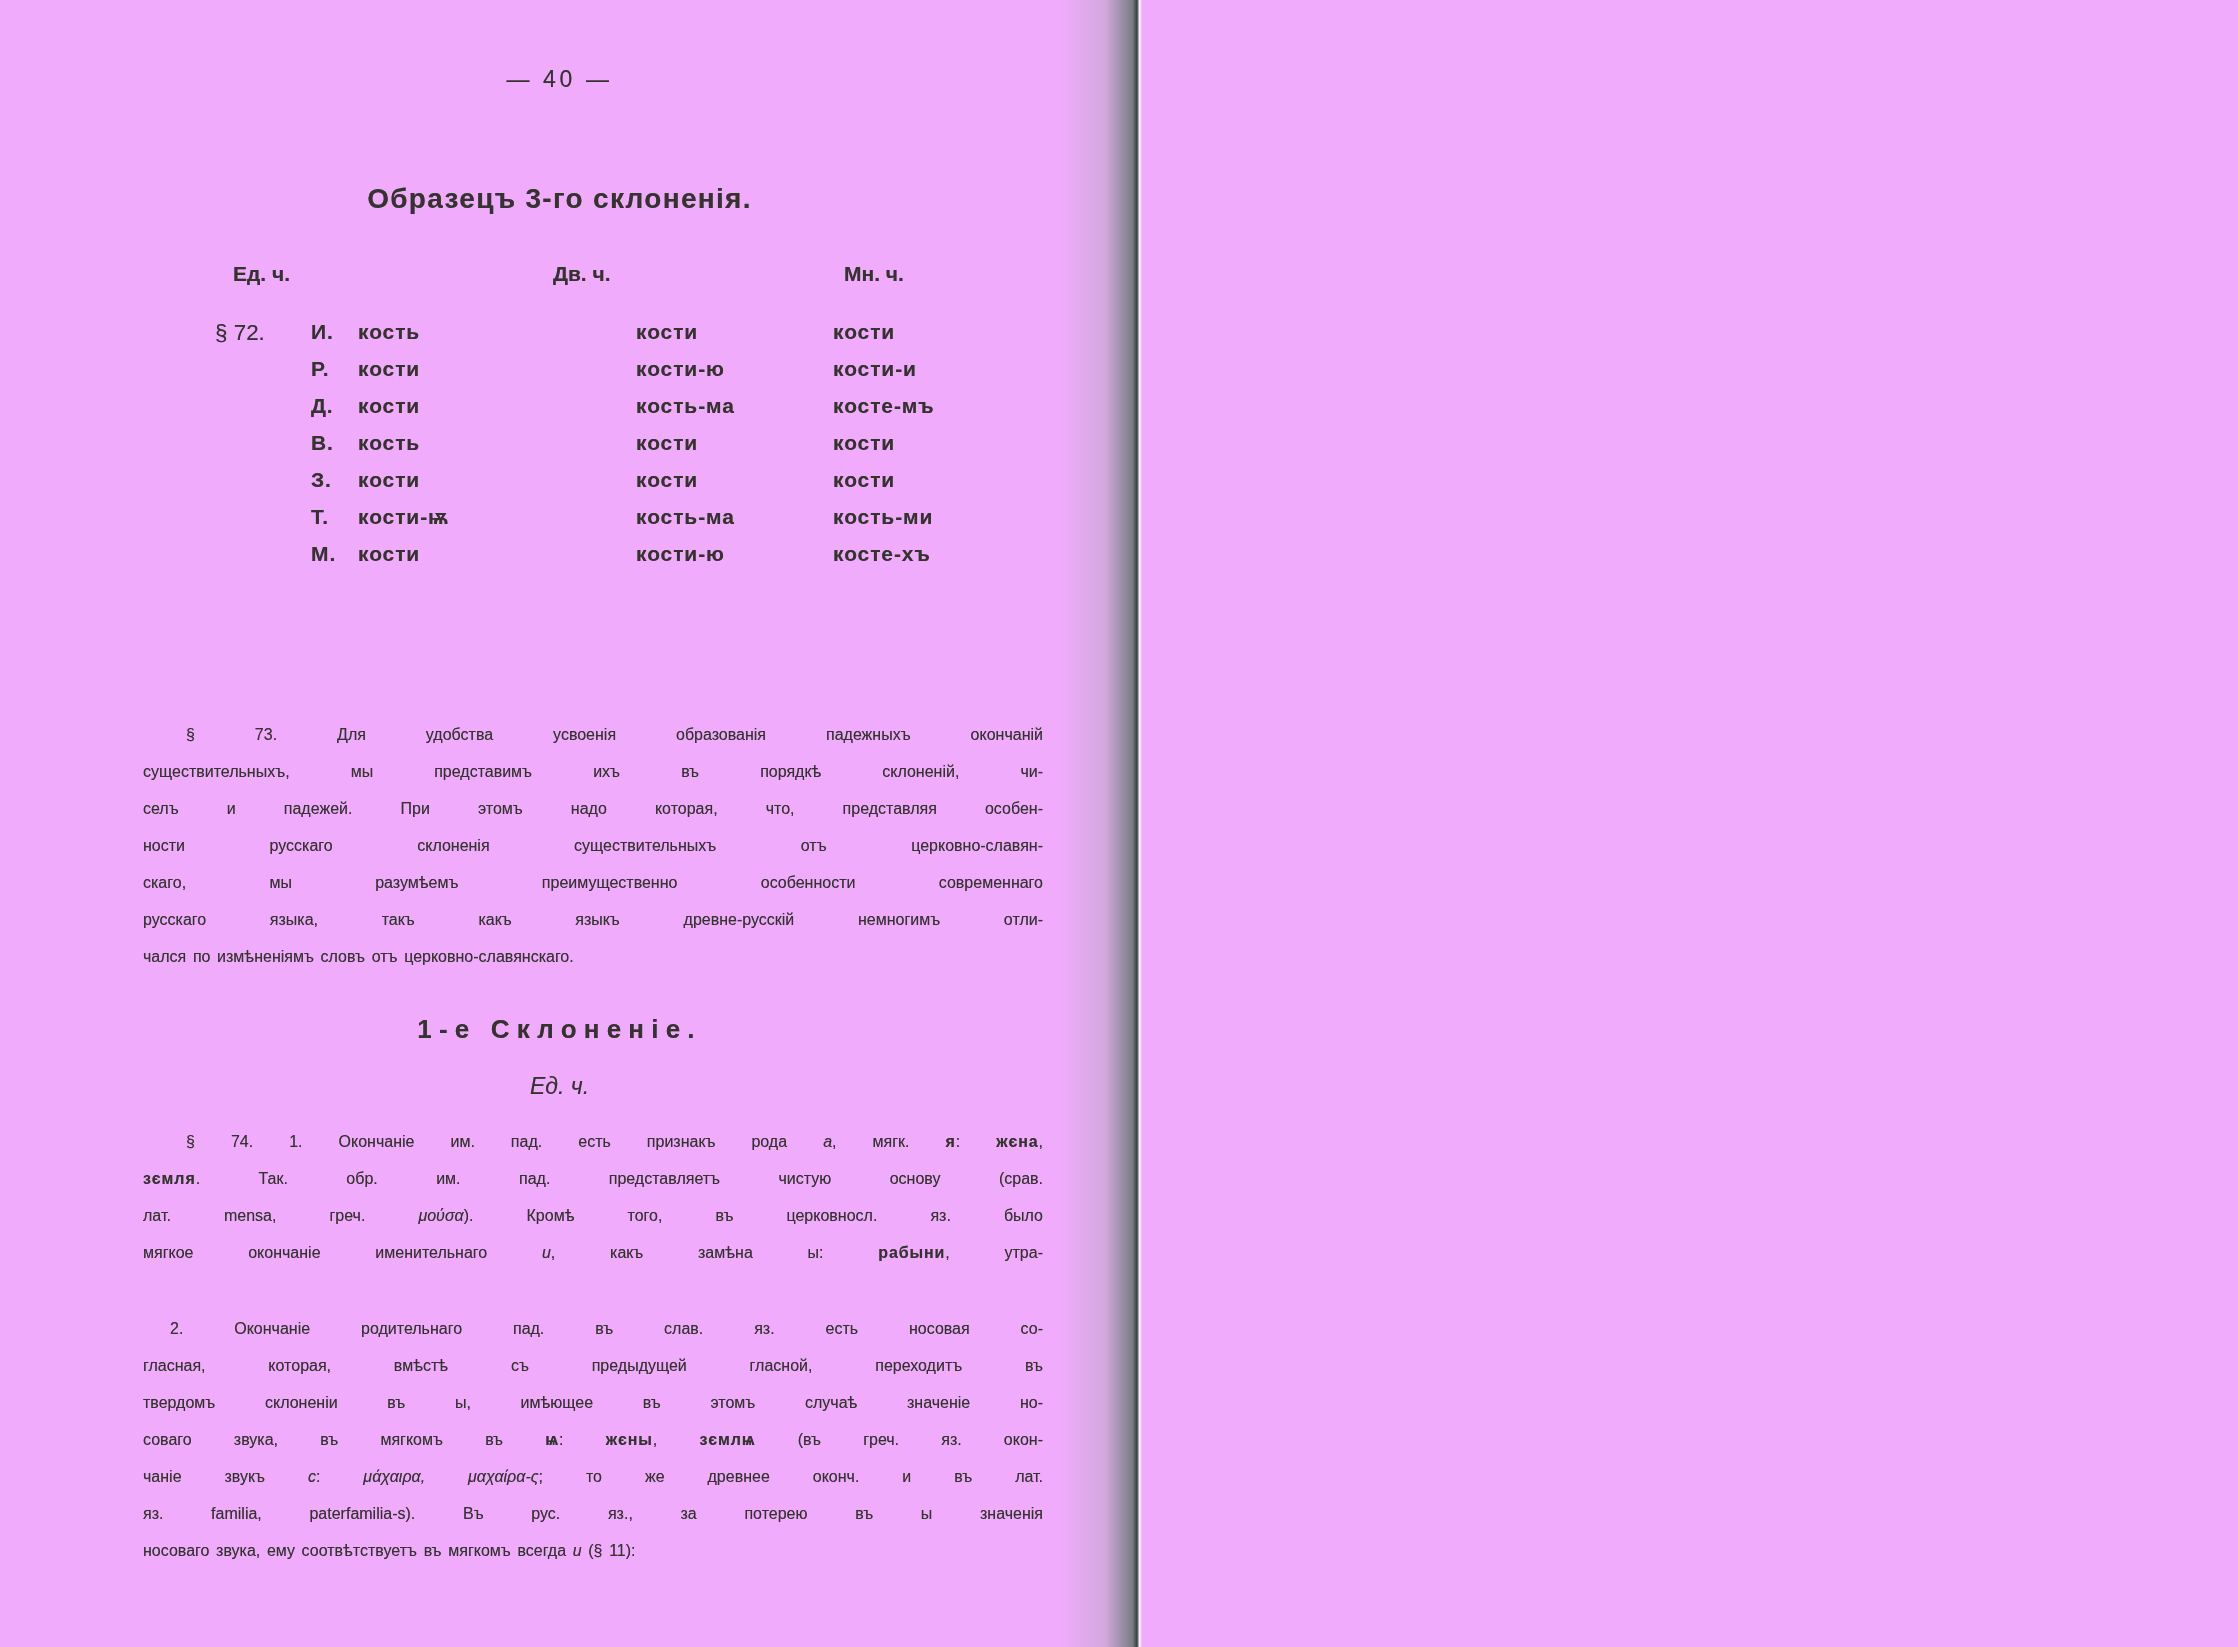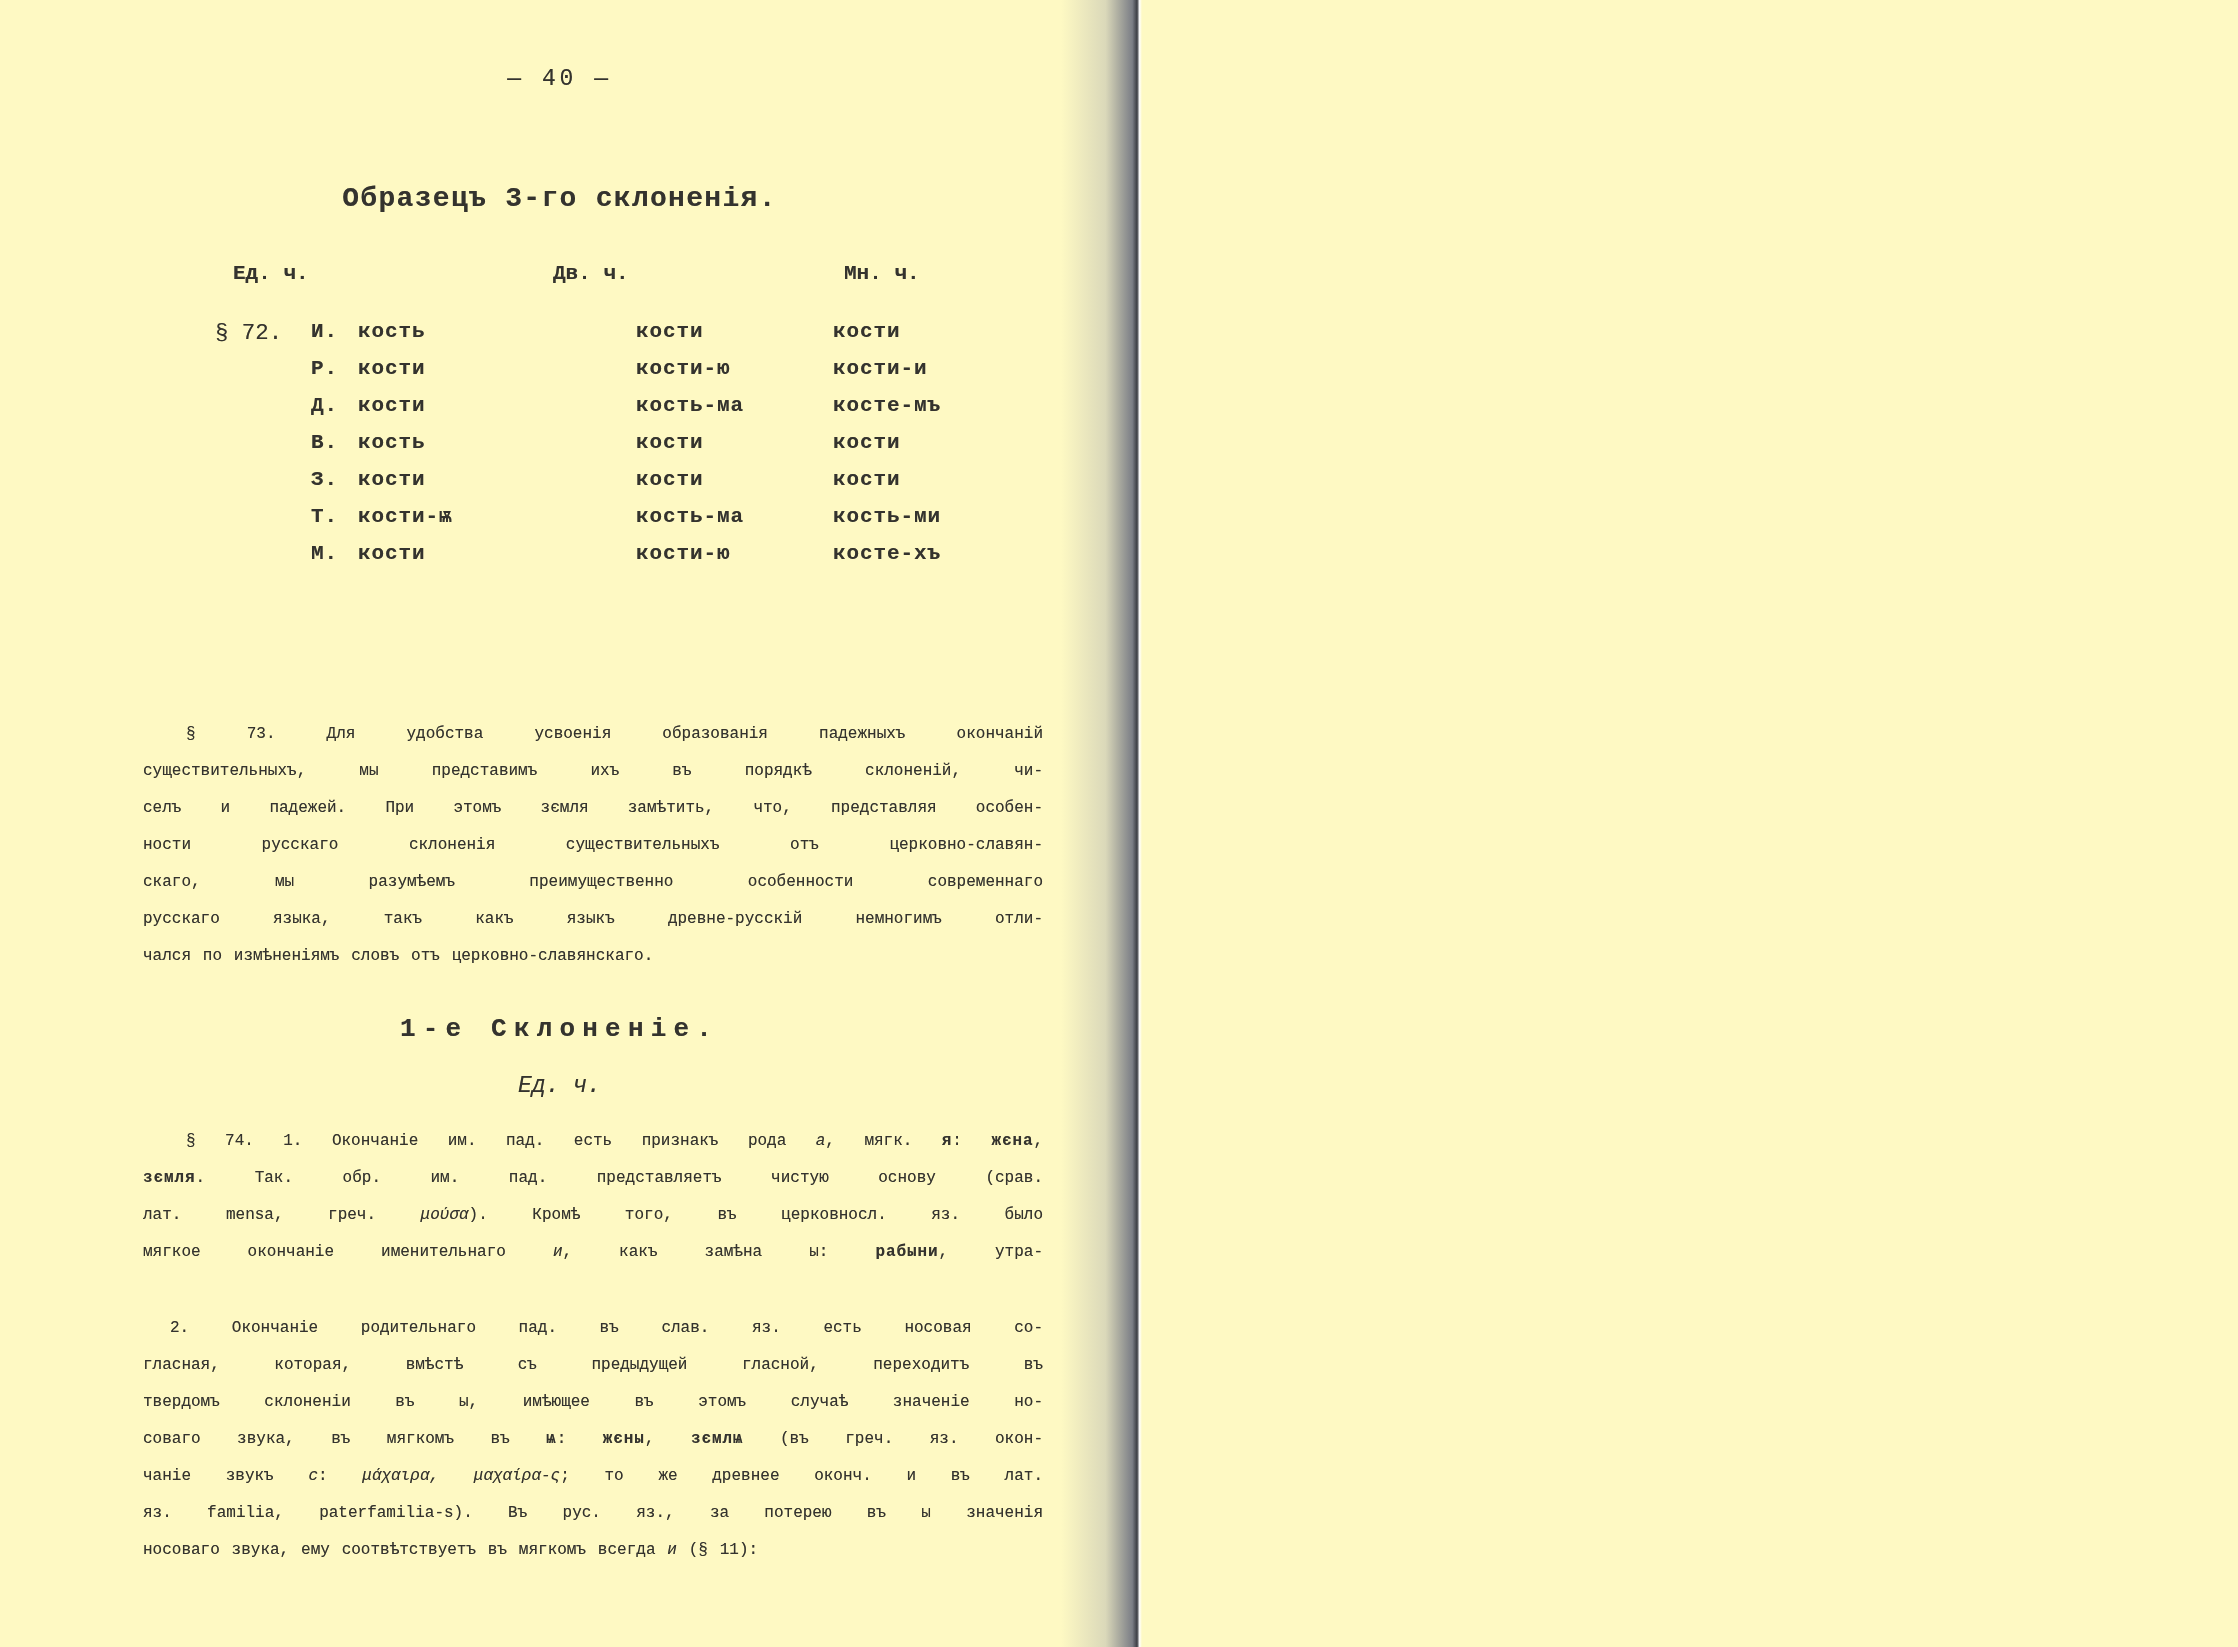--- a/index.html
+++ b/index.html
@@ -1,17 +1,17 @@
 <!DOCTYPE html>
 <html style="font-size:7.2px"><head>
 <meta charset="utf-8">
 <style>
   html,body{margin:0;padding:0;background:#efefed;}
-  .canvas{position:relative;width:2239px;height:1648px;background:#fef9c3;overflow:hidden;
-          font-family:Liberation Mono, monospace;color:#34332e;
+  .canvas{position:relative;width:2239px;height:1648px;background:#f0abfc;overflow:hidden;
+          font-family:Liberation Sans, sans-serif;color:#34332e;
           text-shadow:0 0 0.5px rgba(52,51,46,.5);}
   .page{position:absolute;top:0;height:1648px;width:1119px;}
   .page-left{left:0;}
   .page-right{left:1119px;}
   .fold{position:absolute;top:0;left:1061px;width:81px;height:1648px;
         background:linear-gradient(to right,rgba(160,163,170,0) 0%,rgba(160,163,170,.38) 55%,
                    #7b7e86 88%,#3a3c43 94%,#ffffff 97%,rgba(255,255,255,0) 100%);}
   .pageno{position:absolute;text-align:center;font-size:23px;letter-spacing:3.6px;}
   .pn-l{left:143px;width:833px;top:66px;}
   .title{position:absolute;left:143px;width:833px;top:183px;text-align:center;
@@ -100,21 +100,21 @@
         <span class="t-sg">кости</span>
         <span class="t-du">кости-ю</span>
         <span class="t-pl">косте-хъ</span>
       </div>
     </div>
 
 
     <div class="para p73">
         <div class="line">§ 73. Для удобства усвоенія образованія падежныхъ окончаній</div>
         <div class="line">существительныхъ, мы представимъ ихъ въ порядкѣ склоненій, чи-</div>
-        <div class="line">селъ и падежей. При этомъ зємля замѣтить, что, представляя особен-</div>
+        <div class="line">селъ и падежей. При этомъ надо которая, что, представляя особен-</div>
         <div class="line">ности русскаго склоненія существительныхъ отъ церковно-славян-</div>
         <div class="line">скаго, мы разумѣемъ преимущественно особенности современнаго</div>
         <div class="line">русскаго языка, такъ какъ языкъ древне-русскій немногимъ отли-</div>
         <div class="line last">чался по измѣненіямъ словъ отъ церковно-славянскаго.</div>
       </div>
 
     <div class="center-lines hdecl">
       <span>1-е Склоненіе.</span>
     </div>
 

